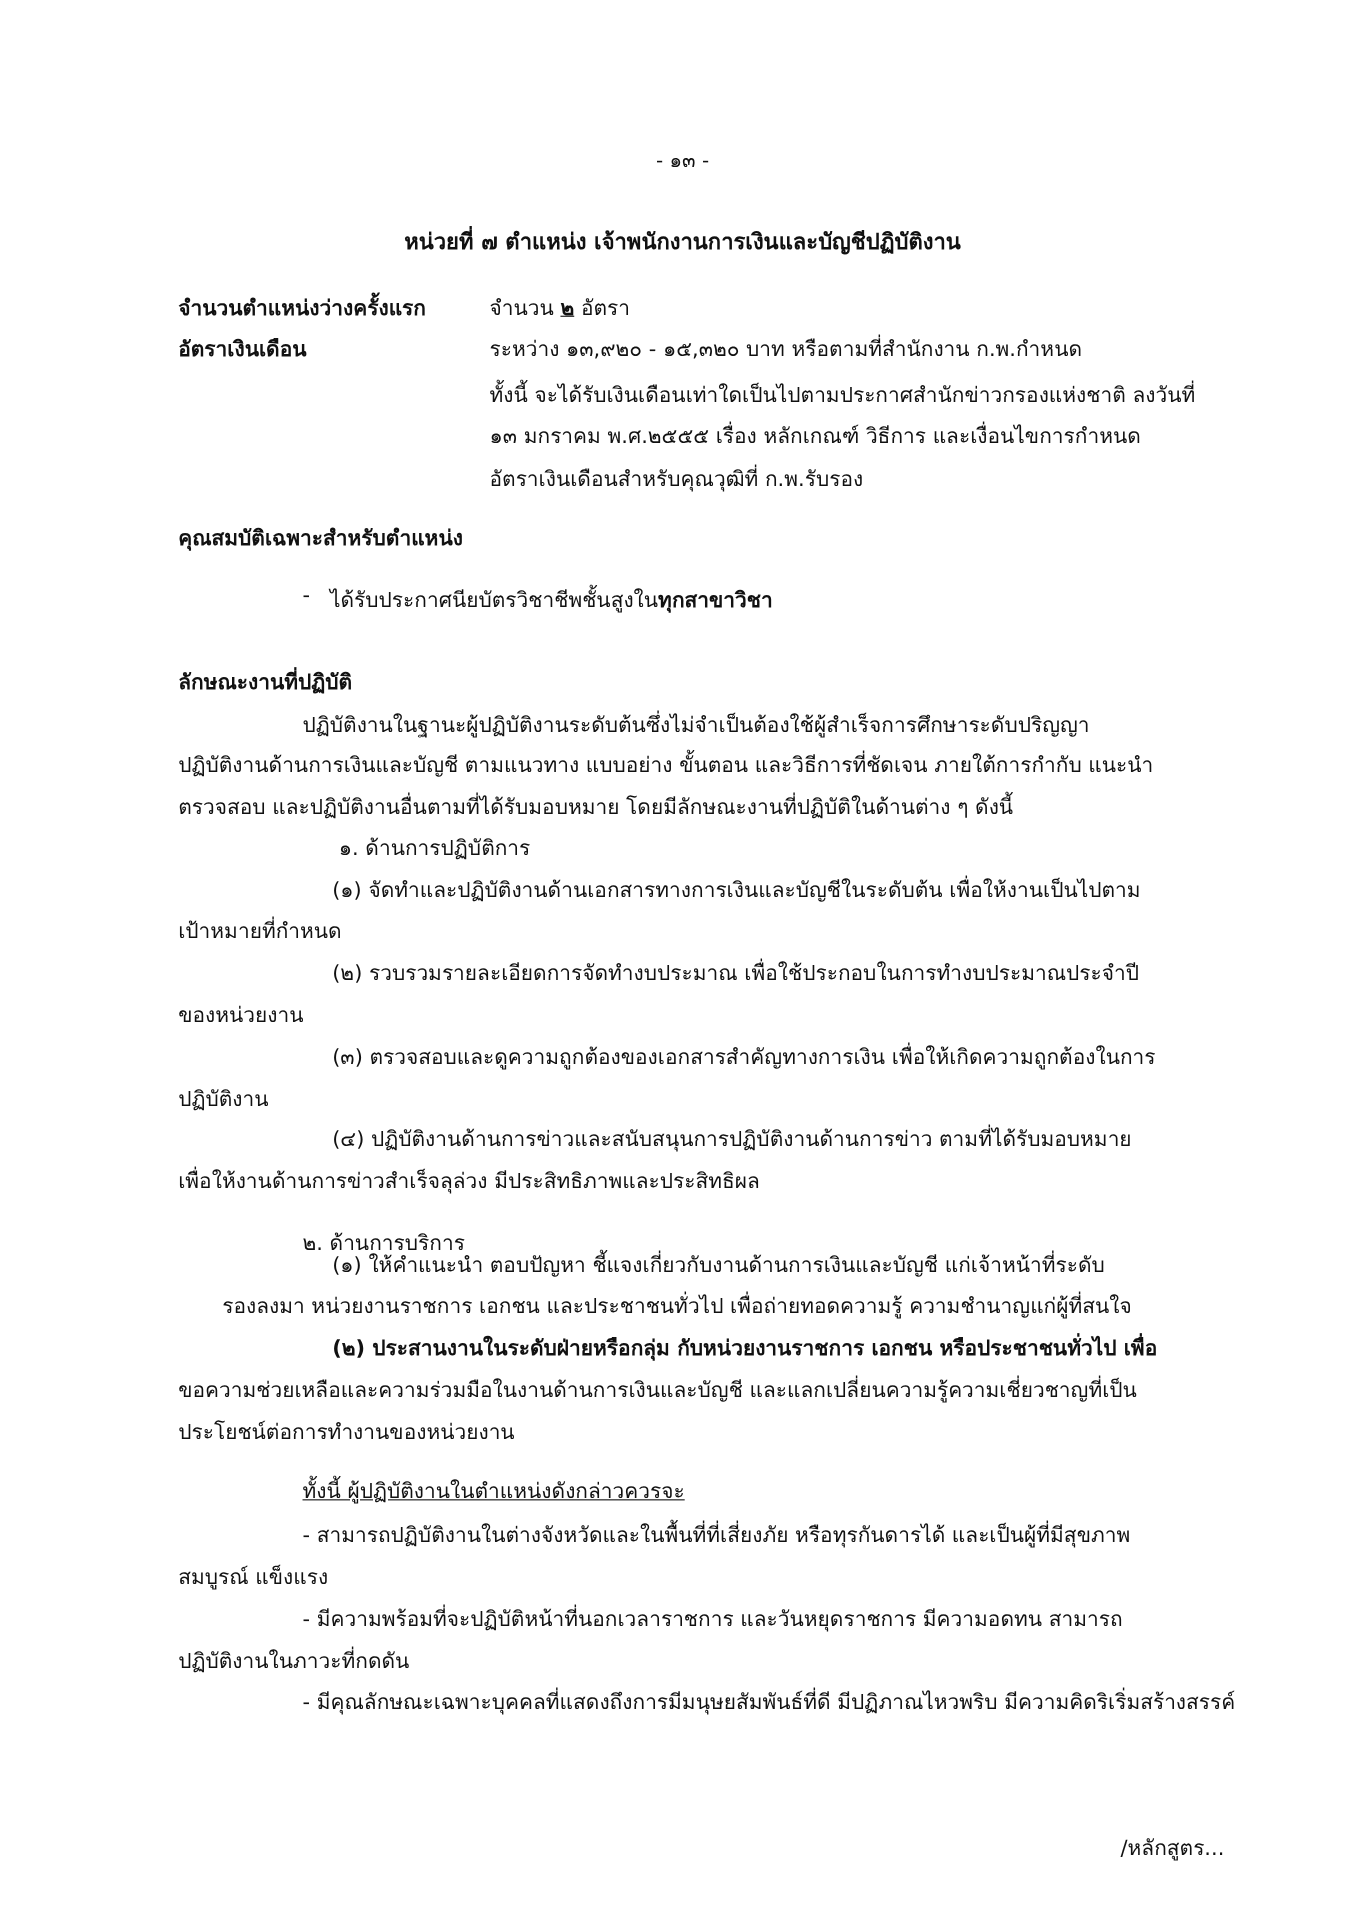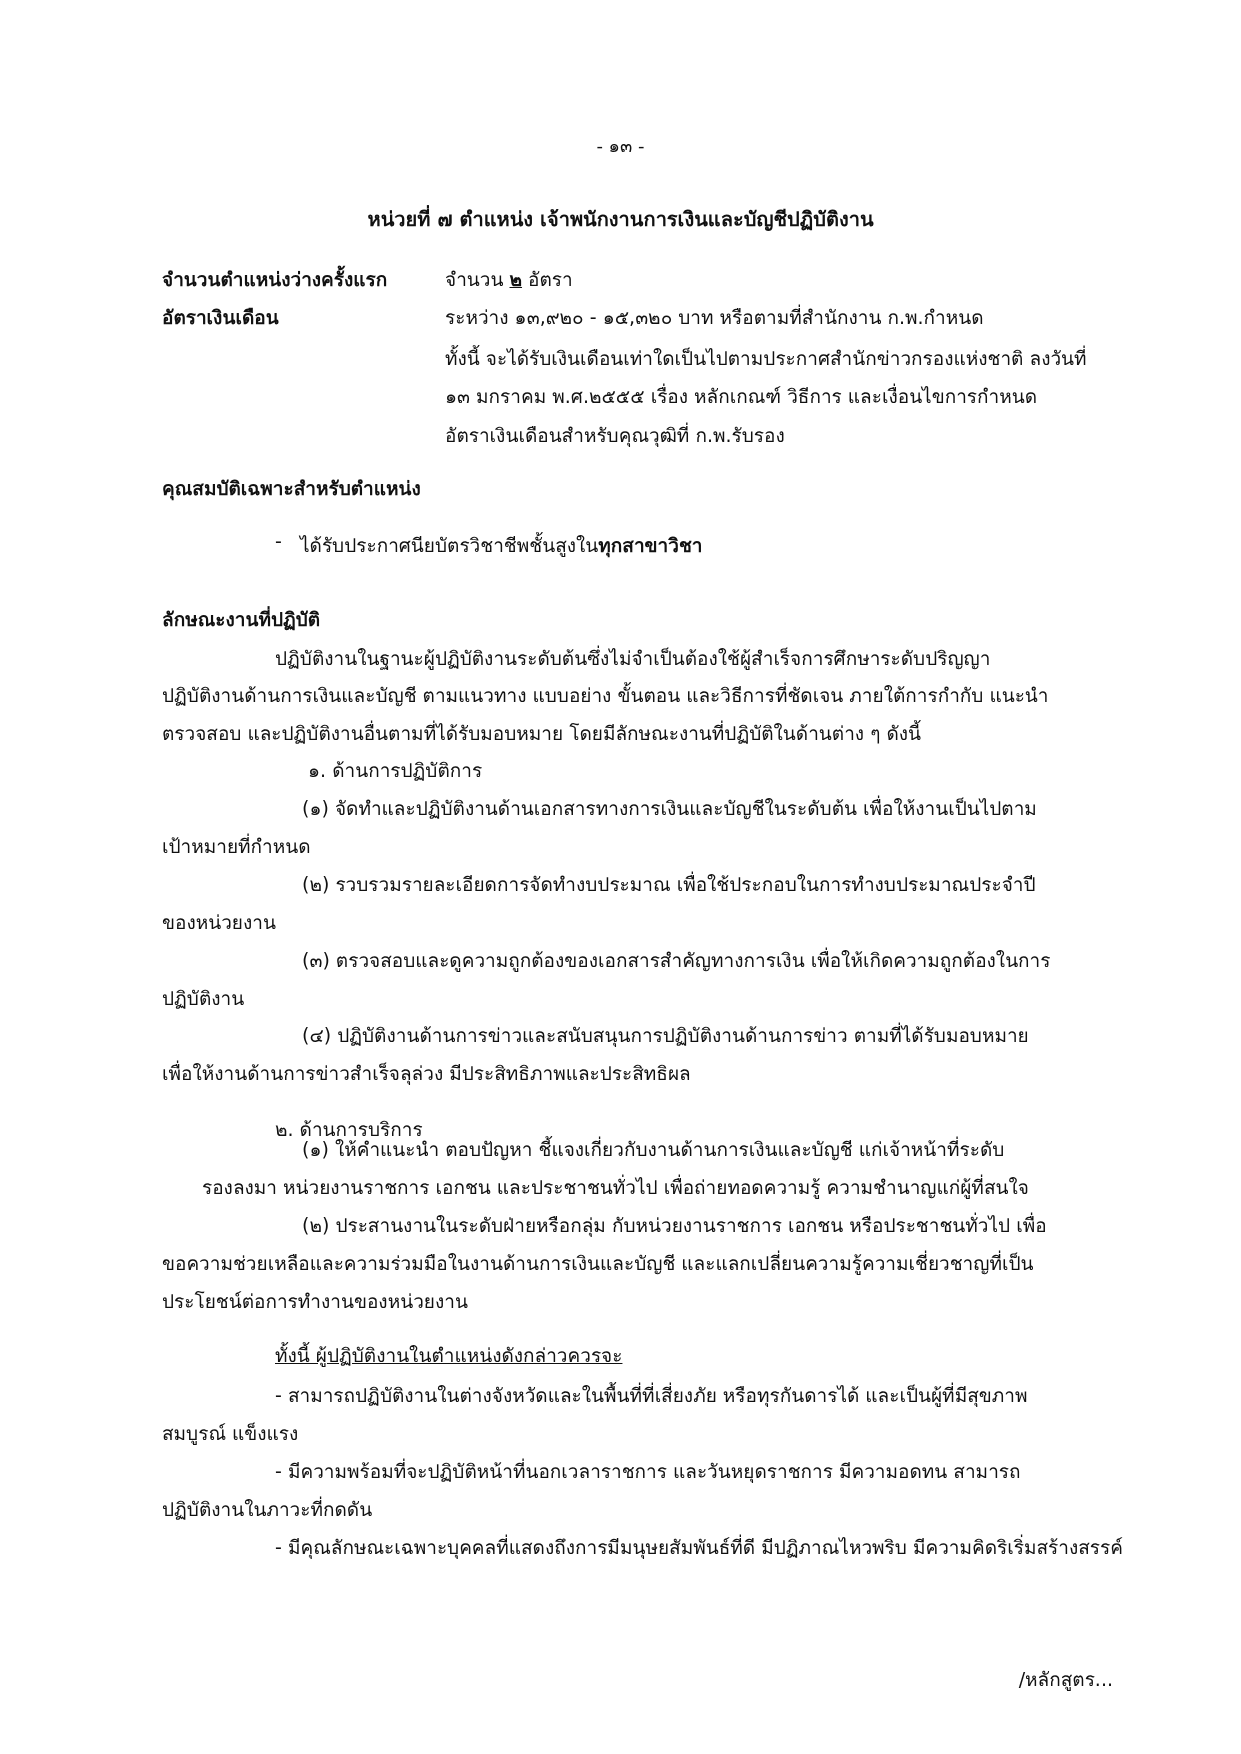--- a/index.html
+++ b/index.html
@@ -100,21 +100,21 @@
   <div class="abs line" style="top:983px; left:162px;">ปฏิบัติงาน</div>
 
   <div class="abs line" style="top:1020px; left:302px;">(๔)  ปฏิบัติงานด้านการข่าวและสนับสนุนการปฏิบัติงานด้านการข่าว ตามที่ได้รับมอบหมาย</div>
   <div class="abs line" style="top:1058px; left:162px;">เพื่อให้งานด้านการข่าวสำเร็จลุล่วง มีประสิทธิภาพและประสิทธิผล</div>
 
   <div class="abs line" style="top:1096px; left:275px;margin-top:18px;">๒. ด้านการบริการ</div>
 
   <div class="abs line" style="top:1134px; left:302px;">(๑)  ให้คำแนะนำ ตอบปัญหา ชี้แจงเกี่ยวกับงานด้านการเงินและบัญชี แก่เจ้าหน้าที่ระดับ</div>
   <div class="abs line" style="top:1172px; left:162px;margin-left:40px;">รองลงมา หน่วยงานราชการ เอกชน และประชาชนทั่วไป เพื่อถ่ายทอดความรู้ ความชำนาญแก่ผู้ที่สนใจ</div>
 
-  <div class="abs line" style="top:1210px; left:302px;">(๒) ประสานงานในระดับฝ่ายหรือกลุ่ม กับหน่วยงานราชการ เอกชน หรือประชาชนทั่วไป เพื่อ</div>
+  <div class="abs line" style="top:1210px; left:302px;font-weight:bold;">(๒) ประสานงานในระดับฝ่ายหรือกลุ่ม กับหน่วยงานราชการ เอกชน หรือประชาชนทั่วไป เพื่อ</div>
   <div class="abs line" style="top:1248px; left:162px;">ขอความช่วยเหลือและความร่วมมือในงานด้านการเงินและบัญชี และแลกเปลี่ยนความรู้ความเชี่ยวชาญที่เป็น</div>
   <div class="abs line" style="top:1286px; left:162px;">ประโยชน์ต่อการทำงานของหน่วยงาน</div>
 
   <div class="abs line" style="top:1380px; left:275px;">- สามารถปฏิบัติงานในต่างจังหวัดและในพื้นที่ที่เสี่ยงภัย หรือทุรกันดารได้ และเป็นผู้ที่มีสุขภาพ</div>
   <div class="abs line u" style="top:1340px; left:275px;">ทั้งนี้ ผู้ปฏิบัติงานในตำแหน่งดังกล่าวควรจะ</div>
   <div class="abs line" style="top:1418px; left:162px;">สมบูรณ์ แข็งแรง</div>
   <div class="abs line" style="top:1456px; left:275px;">- มีความพร้อมที่จะปฏิบัติหน้าที่นอกเวลาราชการ และวันหยุดราชการ มีความอดทน สามารถ</div>
   <div class="abs line" style="top:1494px; left:162px;">ปฏิบัติงานในภาวะที่กดดัน</div>
   <div class="abs line" style="top:1532px; left:275px;">- มีคุณลักษณะเฉพาะบุคคลที่แสดงถึงการมีมนุษยสัมพันธ์ที่ดี มีปฏิภาณไหวพริบ มีความคิดริเริ่มสร้างสรรค์</div>
 

